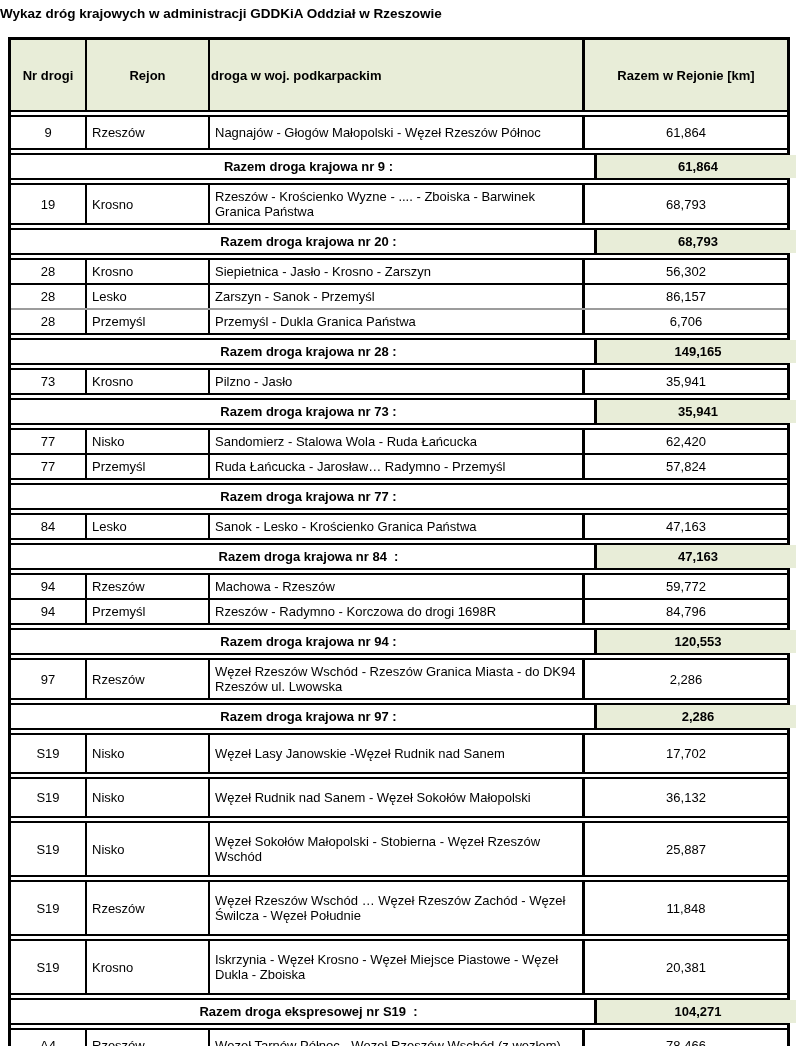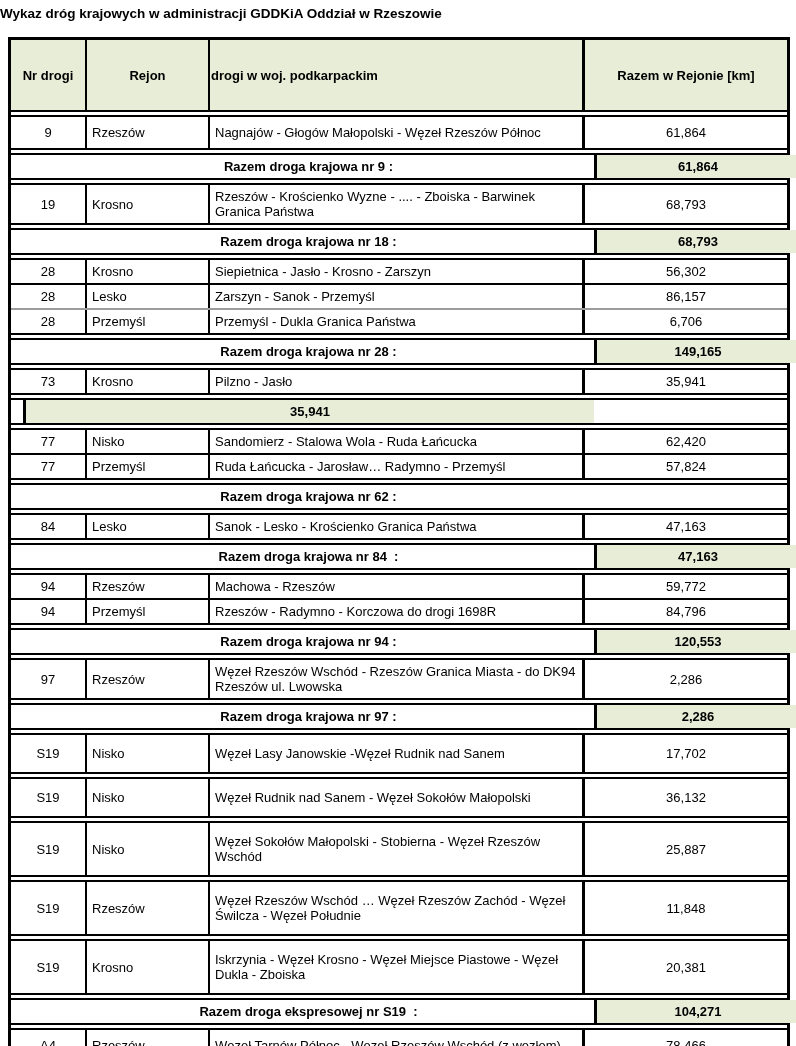--- a/index.html
+++ b/index.html
@@ -50,21 +50,21 @@
 <body>
 
 <div class="page">
   <div class="title">Wykaz dróg krajowych w administracji GDDKiA Oddział w Rzeszowie</div>
 
   <div class="table">
 
     <div class="block header grid">
       <div class="cell c1">Nr drogi</div>
       <div class="cell c2">Rejon</div>
-      <div class="cell c3">drogi w woj. podkarpackim</div>
+      <div class="cell c3">droga w woj. podkarpackim</div>
       <div class="cell c4">Razem w Rejonie [km]</div>
     </div>
 
     <div id="table-body">
         <div class="block">
           <div class="grid row padded">
             <div class="cell c1">9</div>
             <div class="cell c2">Rzeszów</div>
             <div class="cell c3">Nagnajów - Głogów Małopolski - Węzeł Rzeszów Północ</div>
             <div class="cell c4">61,864</div>
@@ -79,21 +79,21 @@
         <div class="block">
           <div class="grid row">
             <div class="cell c1">19</div>
             <div class="cell c2">Krosno</div>
             <div class="cell c3">Rzeszów - Krościenko Wyzne - .... - Zboiska - Barwinek Granica Państwa</div>
             <div class="cell c4">68,793</div>
           </div>
         </div>
         <div class="block">
           <div class="sgrid row summary">
-            <div class="cell label">Razem droga krajowa nr 18 :</div>
+            <div class="cell label">Razem droga krajowa nr 20 :</div>
             <div class="cell value">68,793</div>
           </div>
         </div>
         <div class="block">
           <div class="grid row">
             <div class="cell c1">28</div>
             <div class="cell c2">Krosno</div>
             <div class="cell c3">Siepietnica - Jasło - Krosno - Zarszyn</div>
             <div class="cell c4">56,302</div>
           </div>
@@ -119,40 +119,41 @@
         <div class="block">
           <div class="grid row">
             <div class="cell c1">73</div>
             <div class="cell c2">Krosno</div>
             <div class="cell c3">Pilzno - Jasło</div>
             <div class="cell c4">35,941</div>
           </div>
         </div>
         <div class="block">
           <div class="sgrid row summary">
+            <div class="cell label">Razem droga krajowa nr 73 :</div>
             <div class="cell value">35,941</div>
           </div>
         </div>
         <div class="block">
           <div class="grid row">
             <div class="cell c1">77</div>
             <div class="cell c2">Nisko</div>
             <div class="cell c3">Sandomierz - Stalowa Wola - Ruda Łańcucka</div>
             <div class="cell c4">62,420</div>
           </div>
           <div class="grid row sep-black">
             <div class="cell c1">77</div>
             <div class="cell c2">Przemyśl</div>
             <div class="cell c3">Ruda Łańcucka - Jarosław… Radymno - Przemyśl</div>
             <div class="cell c4">57,824</div>
           </div>
         </div>
         <div class="block">
           <div class="sgrid row summary">
-            <div class="cell label">Razem droga krajowa nr 62 :</div>
+            <div class="cell label">Razem droga krajowa nr 77 :</div>
           </div>
         </div>
         <div class="block">
           <div class="grid row">
             <div class="cell c1">84</div>
             <div class="cell c2">Lesko</div>
             <div class="cell c3">Sanok - Lesko - Krościenko Granica Państwa</div>
             <div class="cell c4">47,163</div>
           </div>
         </div>

